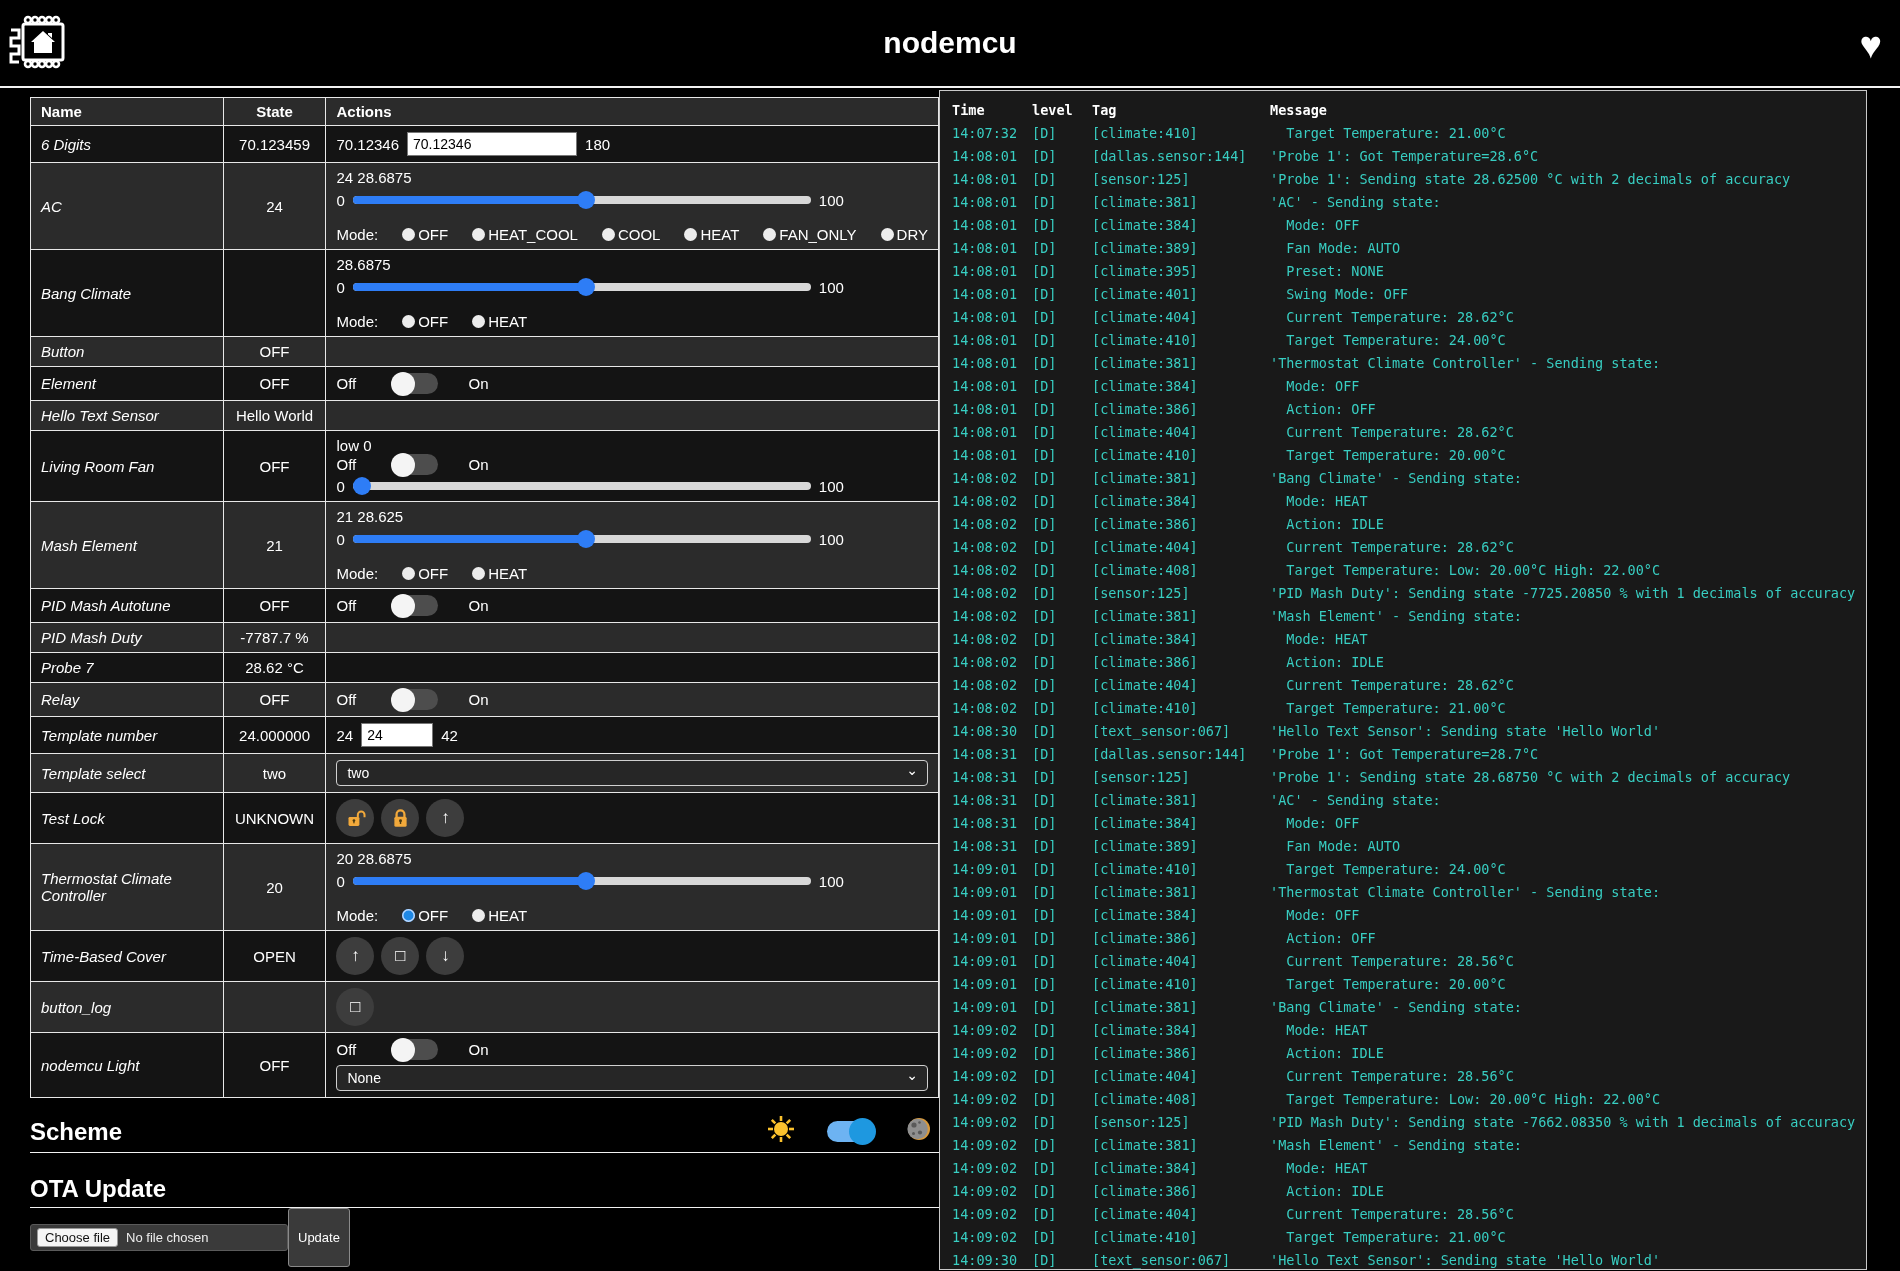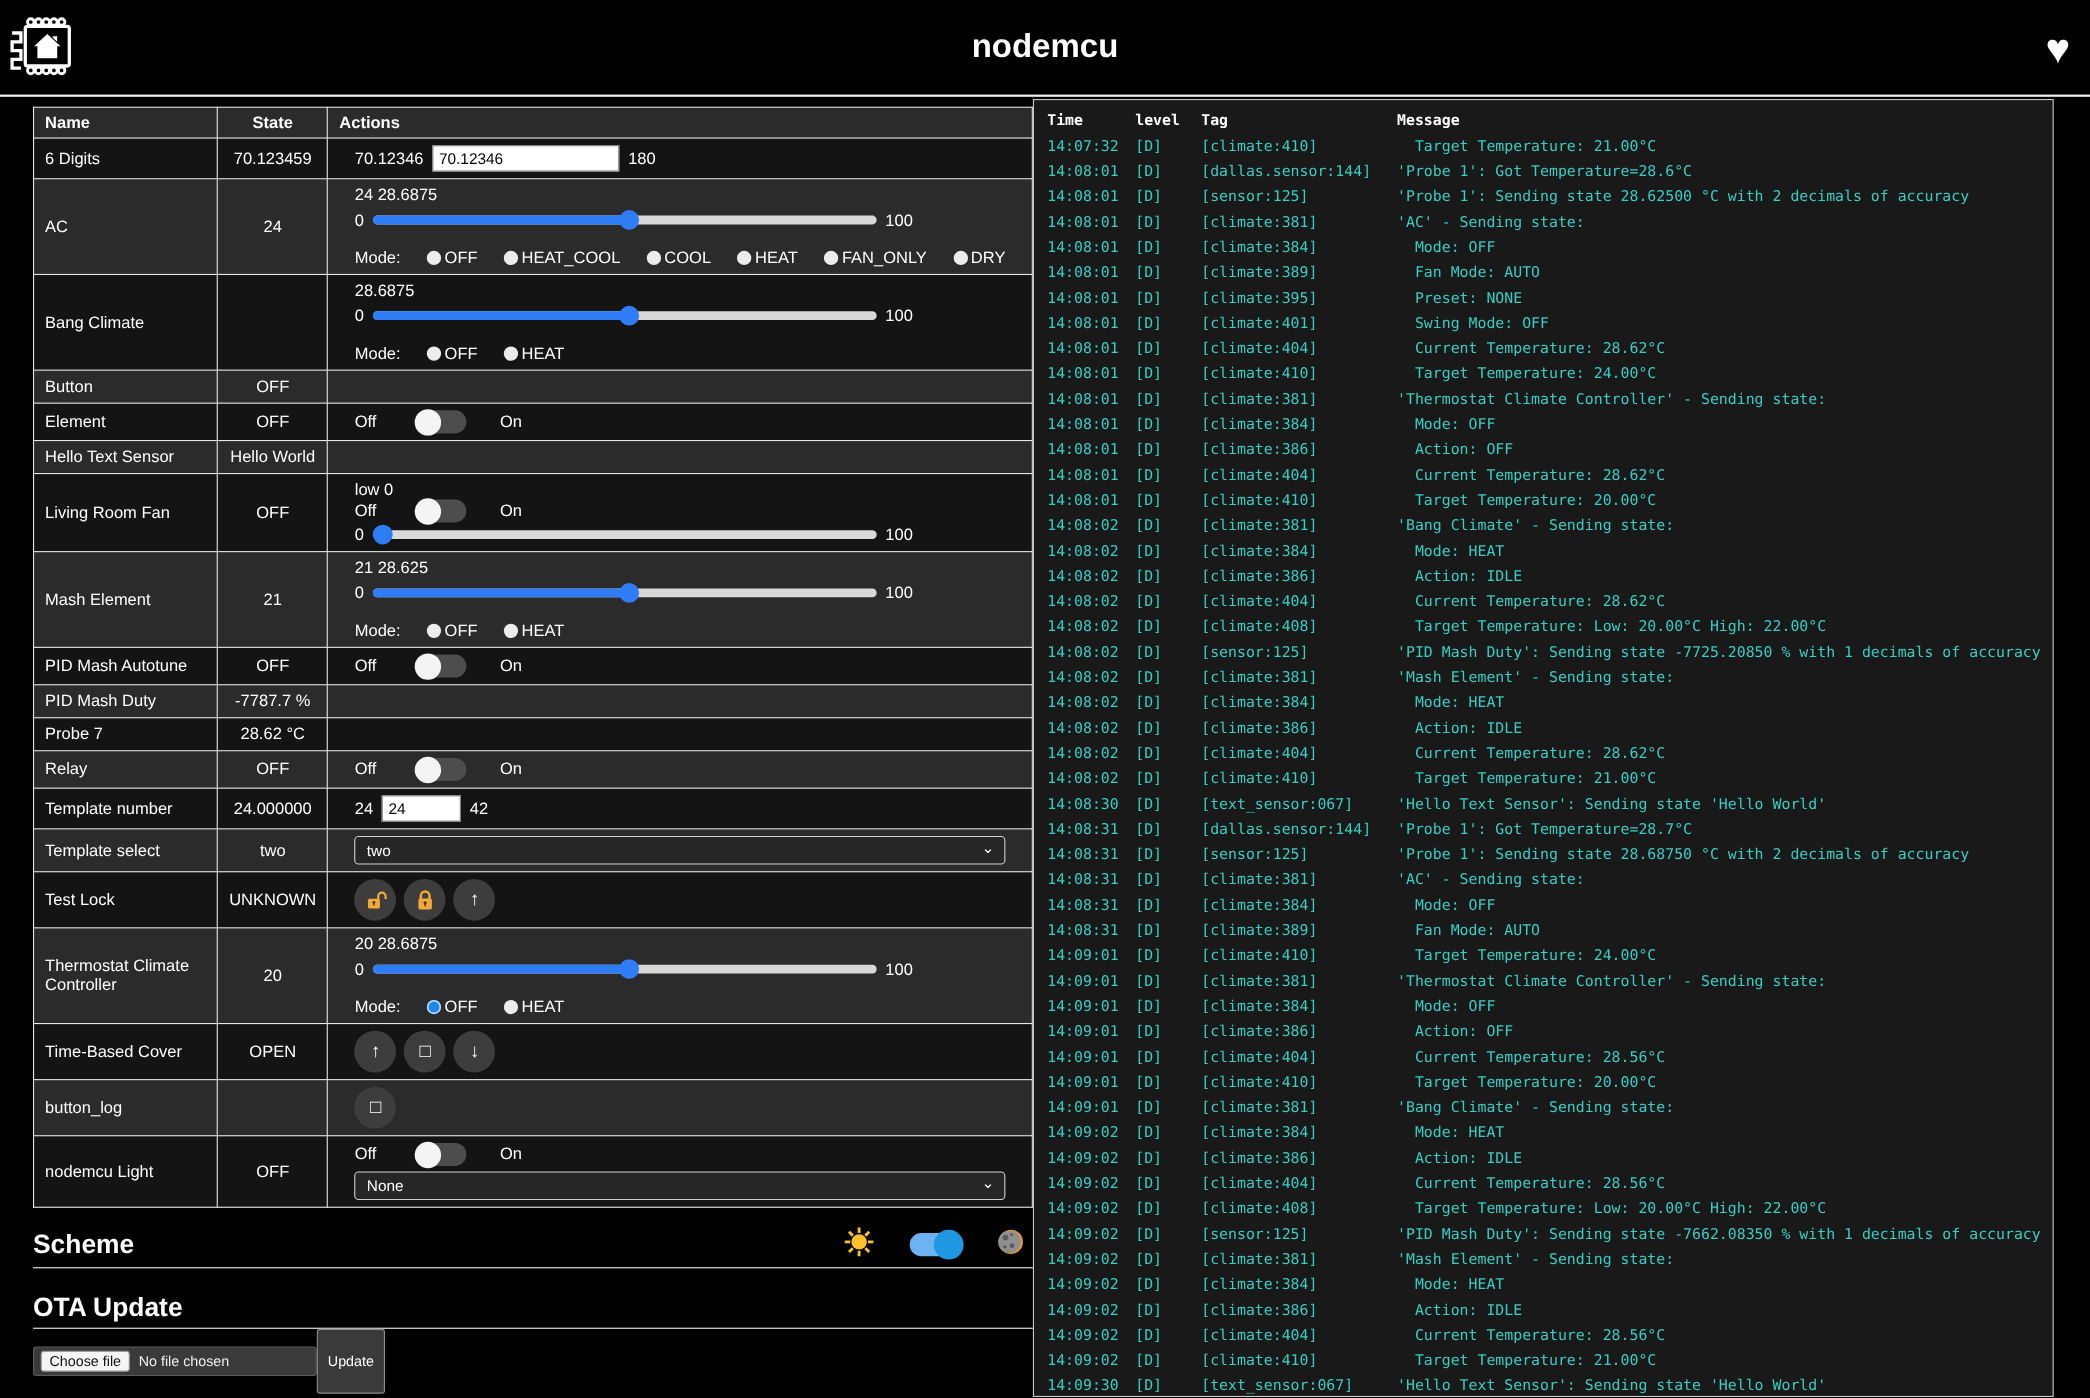--- a/index.html
+++ b/index.html
@@ -19,23 +19,23 @@
   .log-row{display:grid;grid-template-columns:80px 60px 178px 1fr;white-space:pre;}
   .log-head{color:#fff;font-weight:bold;}
   
   table.entities{border-collapse:collapse;width:909px;}
   table.entities th,table.entities td{border:1px solid #e8e8e8;}
   table.entities thead tr{background:#2b2b2b;}
   table.entities tbody tr:nth-child(odd){background:#141414;}
   table.entities tbody tr:nth-child(even){background:#2b2b2b;}
   th{font-size:15px;text-align:left;padding:5px 10px;}
   th.state-h{text-align:center;}
-  td.name{font-size:15px;padding:6px 10px;}
+  td.name{font-size:15px;padding:6px 10px;font-style:italic;}
   td.state{font-size:15px;text-align:center;padding:6px 6px;}
-  td.actions{font-size:15px;padding:6px 24px;}
+  td.actions{font-size:15px;padding:6px 10px;}
   
   .flexrow{display:flex;align-items:center;gap:8px;}
   input.numinput{height:22px;width:60px;border:1px solid #777;background:#fff;color:#000;
     font-size:14px;padding:0 5px;font-family:"Liberation Sans",sans-serif;}
   input.numinput.wide{width:158px;}
   .value-label{margin-bottom:5px;}
   .slider{position:relative;width:458px;height:18px;flex:0 0 auto;}
   .slider .track{position:absolute;left:0;right:0;top:5px;height:8px;border-radius:4px;background:#d8d8d8;}
   .slider .fill{position:absolute;left:0;top:5px;height:8px;border-radius:4px;background:#2e7df6;}
   .slider .thumb{position:absolute;top:0;width:18px;height:18px;border-radius:50%;background:#2e7df6;}

